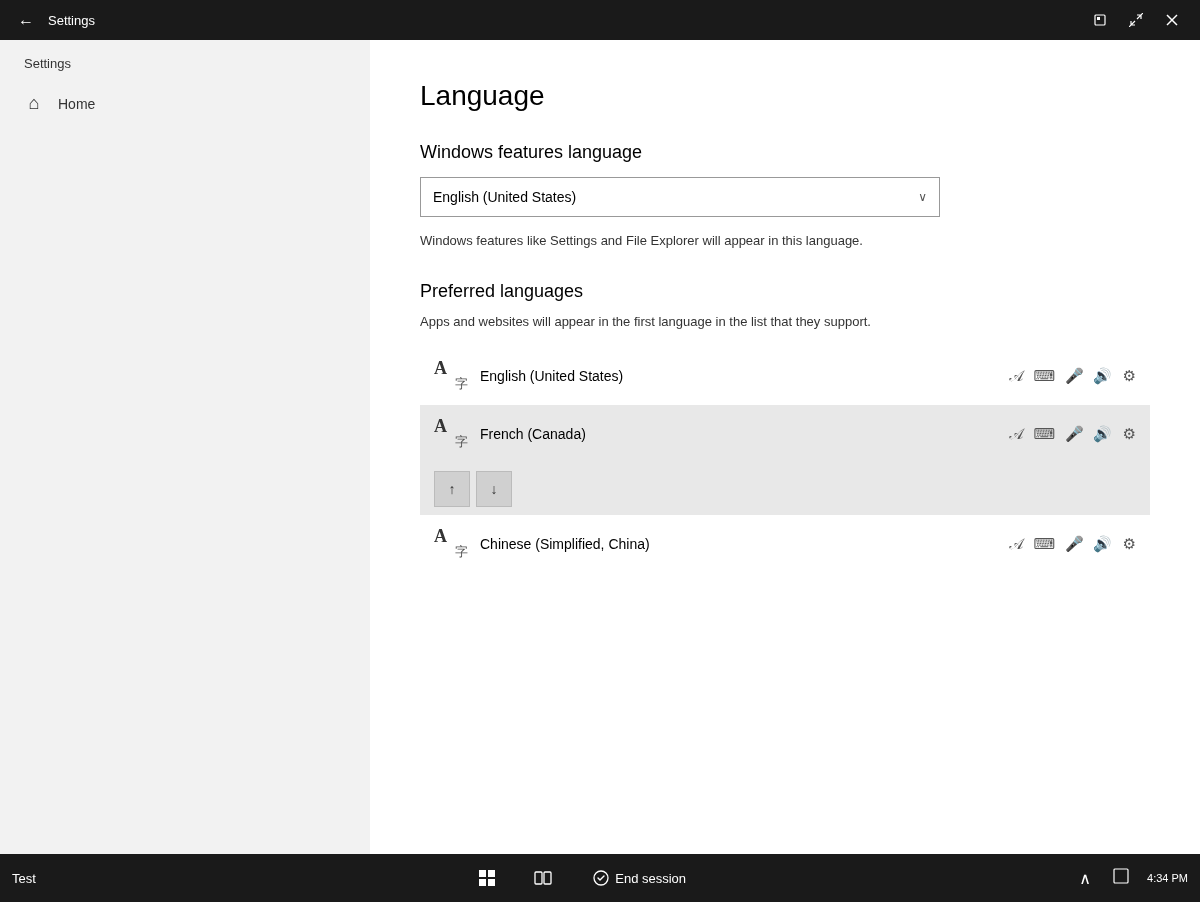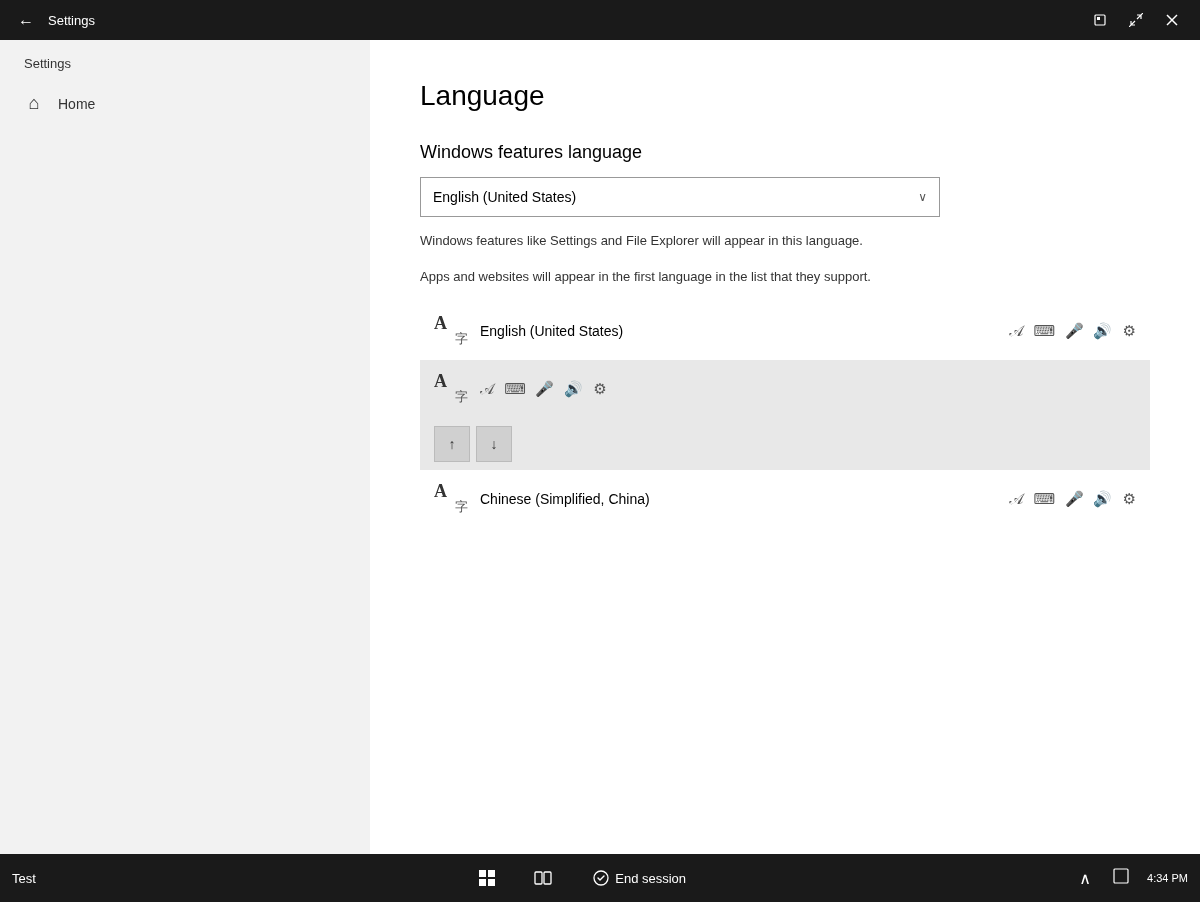--- a/index.html
+++ b/index.html
@@ -306,20 +306,21 @@
 
     <h2 class="section-title">Windows features language</h2>
 
     <div class="dropdown">
       <span>English (United States)</span>
       <span class="dropdown-chevron">∨</span>
     </div>
 
     <p class="section-desc">Windows features like Settings and File Explorer will appear in this language.</p>
 
+    <h2 class="lang-section-title">Preferred languages</h2>
     <p class="section-desc">Apps and websites will appear in the first language in the list that they support.</p>
 
     <div class="lang-list">
 
       <div class="lang-item">
         <div class="lang-az-icon">
           <span class="az-big">A</span>
           <span class="az-small">字</span>
         </div>
         <span class="lang-name">English (United States)</span>
@@ -330,20 +331,21 @@
           <span class="lang-feature-icon">🔊</span>
           <span class="lang-feature-icon">⚙</span>
         </div>
       </div>
 
       <div class="lang-item selected">
         <div class="lang-az-icon">
           <span class="az-big">A</span>
           <span class="az-small">字</span>
         </div>
+        <span class="lang-name">French (Canada)</span>
         <div class="lang-features">
           <span class="lang-feature-icon">𝒜</span>
           <span class="lang-feature-icon">⌨</span>
           <span class="lang-feature-icon">🎤</span>
           <span class="lang-feature-icon">🔊</span>
           <span class="lang-feature-icon">⚙</span>
         </div>
       </div>
 
       <div class="arrow-buttons">

